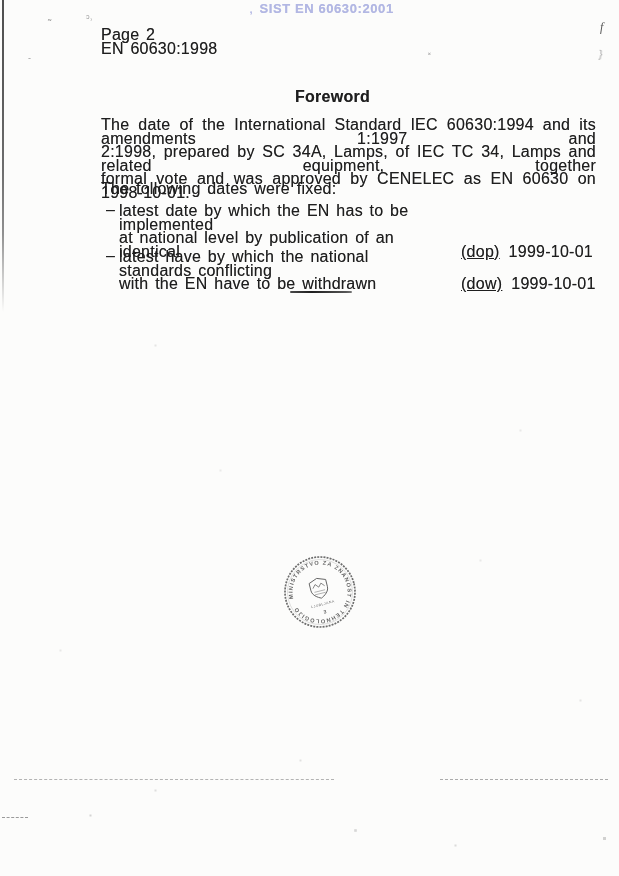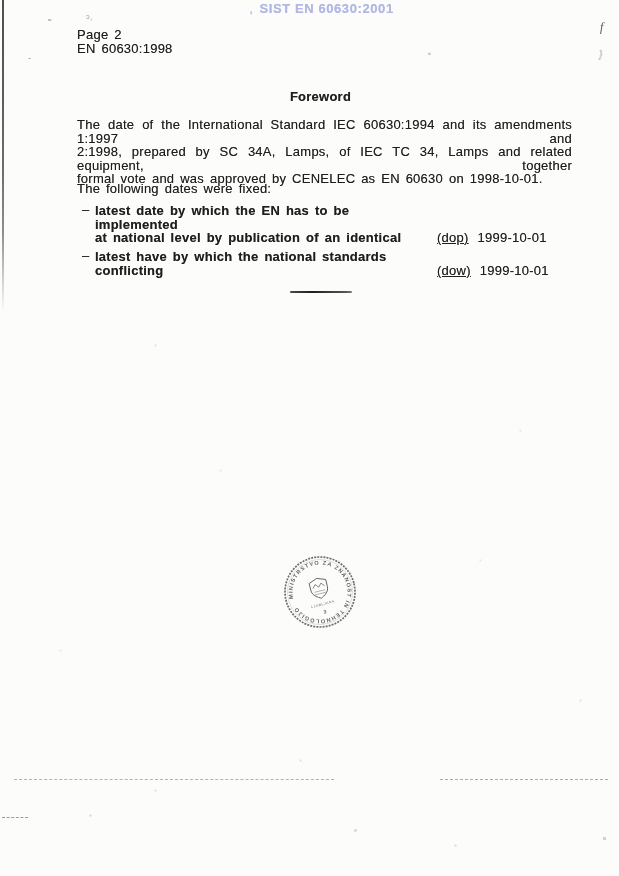--- a/index.html
+++ b/index.html
@@ -10,26 +10,27 @@
     position: relative;
     width: 619px;
     height: 876px;
     margin: 0 auto;
     background: #fcfcfb;
     overflow: hidden;
     color: #1e1e1e;
   }
 
   .txt {
-    font-size: 13px;
+    font-size: 16px;
     line-height: 13.5px;
     letter-spacing: 0.25px;
     word-spacing: 2px;
     color: #1e1e1e;
     text-shadow: 0 0 0.45px rgba(20,20,20,0.55);
+    margin-left: 24px;
   }
 
   .watermark {
     position: absolute;
     top: 1px; left: 0; right: 0;
     text-align: center;
     transform: translateX(12px);
     font-size: 13px;
     font-weight: bold;
     letter-spacing: 0.6px;
@@ -65,21 +66,21 @@
   }
 
   .date-item {
     position: absolute;
     left: 77px;
     width: 490px;
   }
   .date-item-1 { top: 204px; }
   .date-item-2 { top: 250px; }
   .date-item .bullet { position: absolute; left: 5px; top: -1px; }
-  .date-item .item-lines { margin-left: 18px; width: 310px; font-weight: bold; }
+  .date-item .item-lines { margin-left: 18px; width: 310px; }
   .date-item .date-value {
     position: absolute;
     left: 360px; bottom: 0px;
     white-space: nowrap;
   }
   .date-item .date-code { margin-right: 9px; text-decoration: underline; }
 
   .short-rule {
     position: absolute;
     left: 290px; top: 291px;
@@ -202,20 +203,21 @@
       </div>
     <div class="date-value">
       <span class="date-code">(dop)</span><span>1999-10-01</span>
     </div>
   </div>
 
   <div class="date-item date-item-2 txt">
     <span class="bullet">–</span>
     <div class="item-lines">
         <div class="line">latest have by which the national standards conflicting</div>
+        <div class="line">with the EN have to be withdrawn</div>
       </div>
     <div class="date-value">
       <span class="date-code">(dow)</span><span>1999-10-01</span>
     </div>
   </div>
 
   <div class="short-rule"></div>
 
   <div class="stamp-wrap">
     <svg width="94" height="94" viewBox="0 0 94 94">

